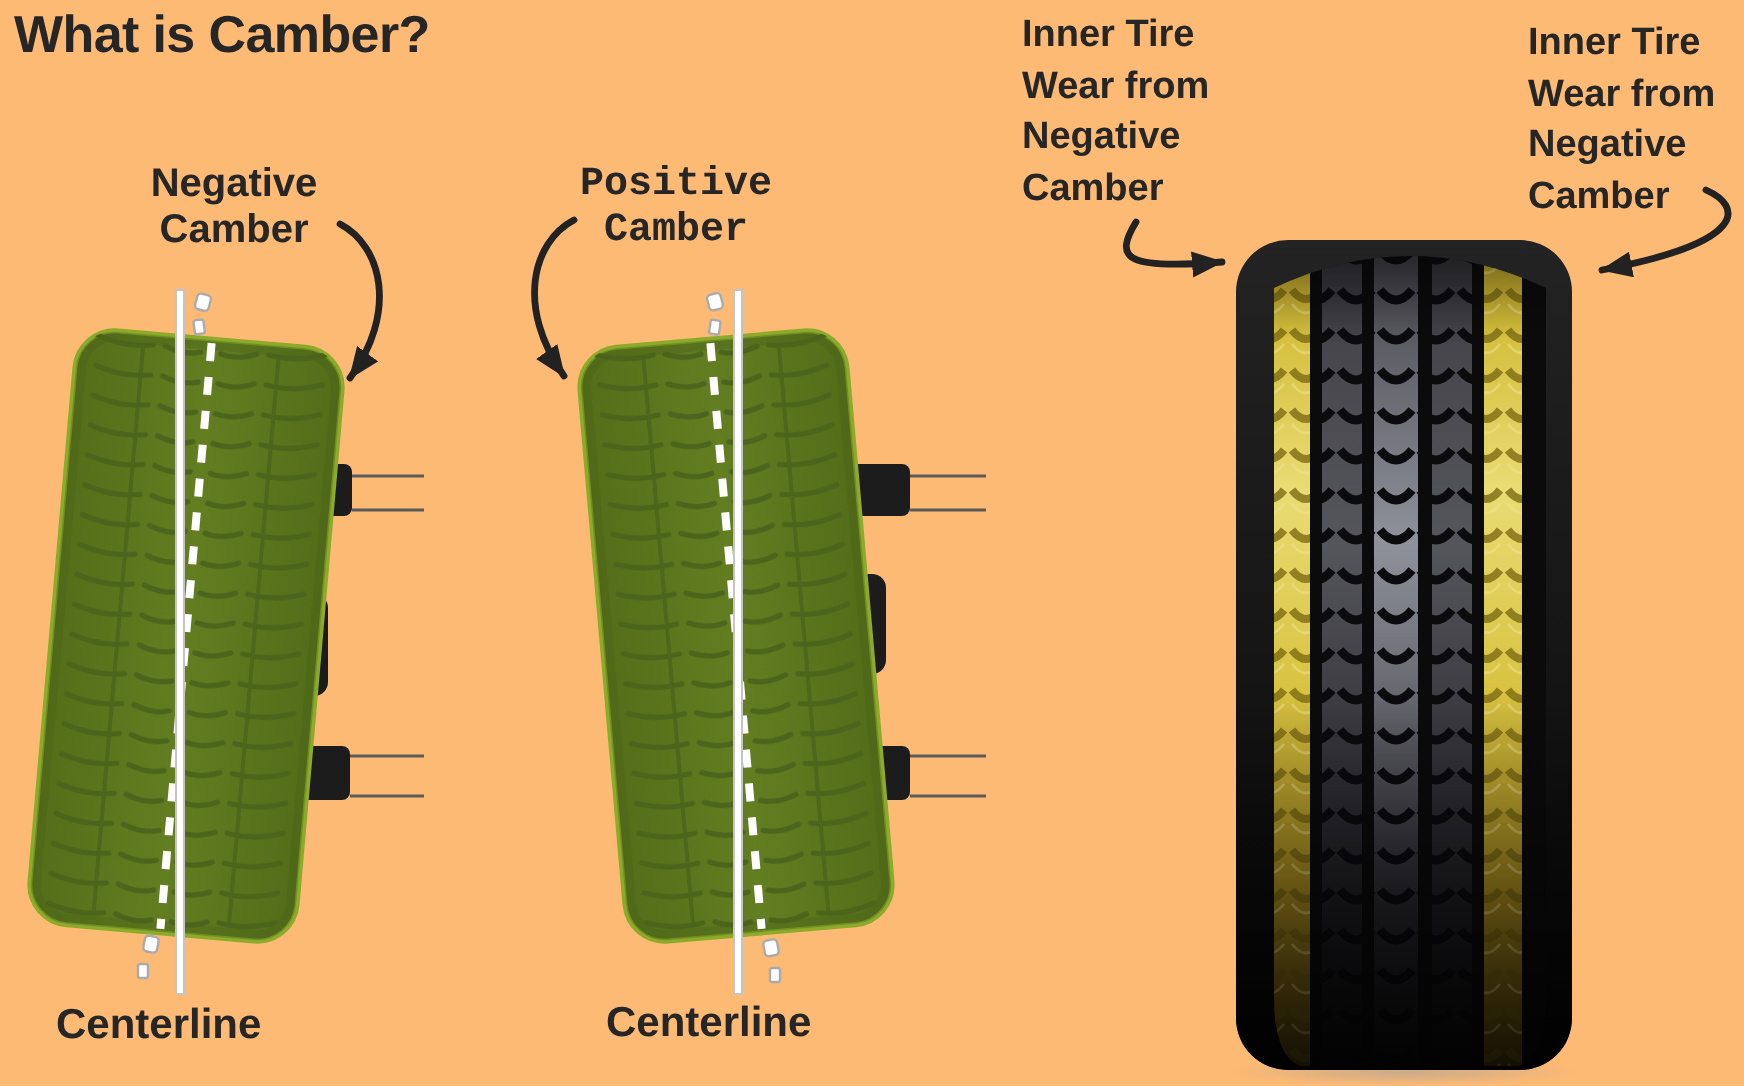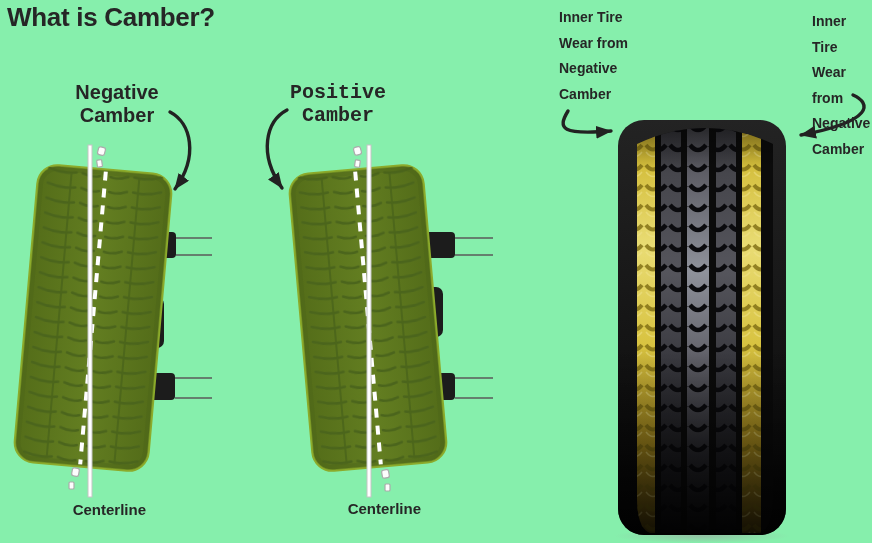--- a/index.html
+++ b/index.html
@@ -1,30 +1,30 @@
 <!DOCTYPE html>
 <html><head>
 <meta charset="utf-8">
 <style>
   * { margin:0; padding:0; box-sizing:border-box; }
   body { font-family:"Liberation Sans", sans-serif; background:#fff; }
   #canvas {
-    position:relative; width:872px; height:543px; background:#86efac;
+    position:relative; width:872px; height:543px; background:#fdba74;
     overflow:hidden; color:#262626;
   }
   .abs { position:absolute; }
   .lbl { font-weight:700; color:#262626; white-space:pre-line; }
   #title { left:7px; top:2px; font-size:26px; letter-spacing:-0.3px; }
   .camber-lbl { font-size:20px; line-height:23px; text-align:center; width:120px; }
   #neg-lbl { left:57px; top:81px; }
   #pos-lbl { left:278px; top:81px;font-family:Liberation Mono, monospace; }
-  .centerline-lbl { font-size:15px; text-align:right; width:118px; }
+  .centerline-lbl { font-size:21px; text-align:left; width:118px; }
   #cl-neg { left:28px; top:501px; }
   #cl-pos { left:303px; top:500px; }
-  .wear-lbl { font-size:14px; line-height:25.5px;margin-left:48px; }
+  .wear-lbl { font-size:19px; line-height:25.5px; }
   #wear-left { left:511px; top:5px; }
   #wear-right { left:764px; top:9px; }
   svg { display:block; }
   #arrow-layer { left:0; top:0; pointer-events:none; }
 </style>
 </head>
 <body>
 
 <div id="canvas">
 

